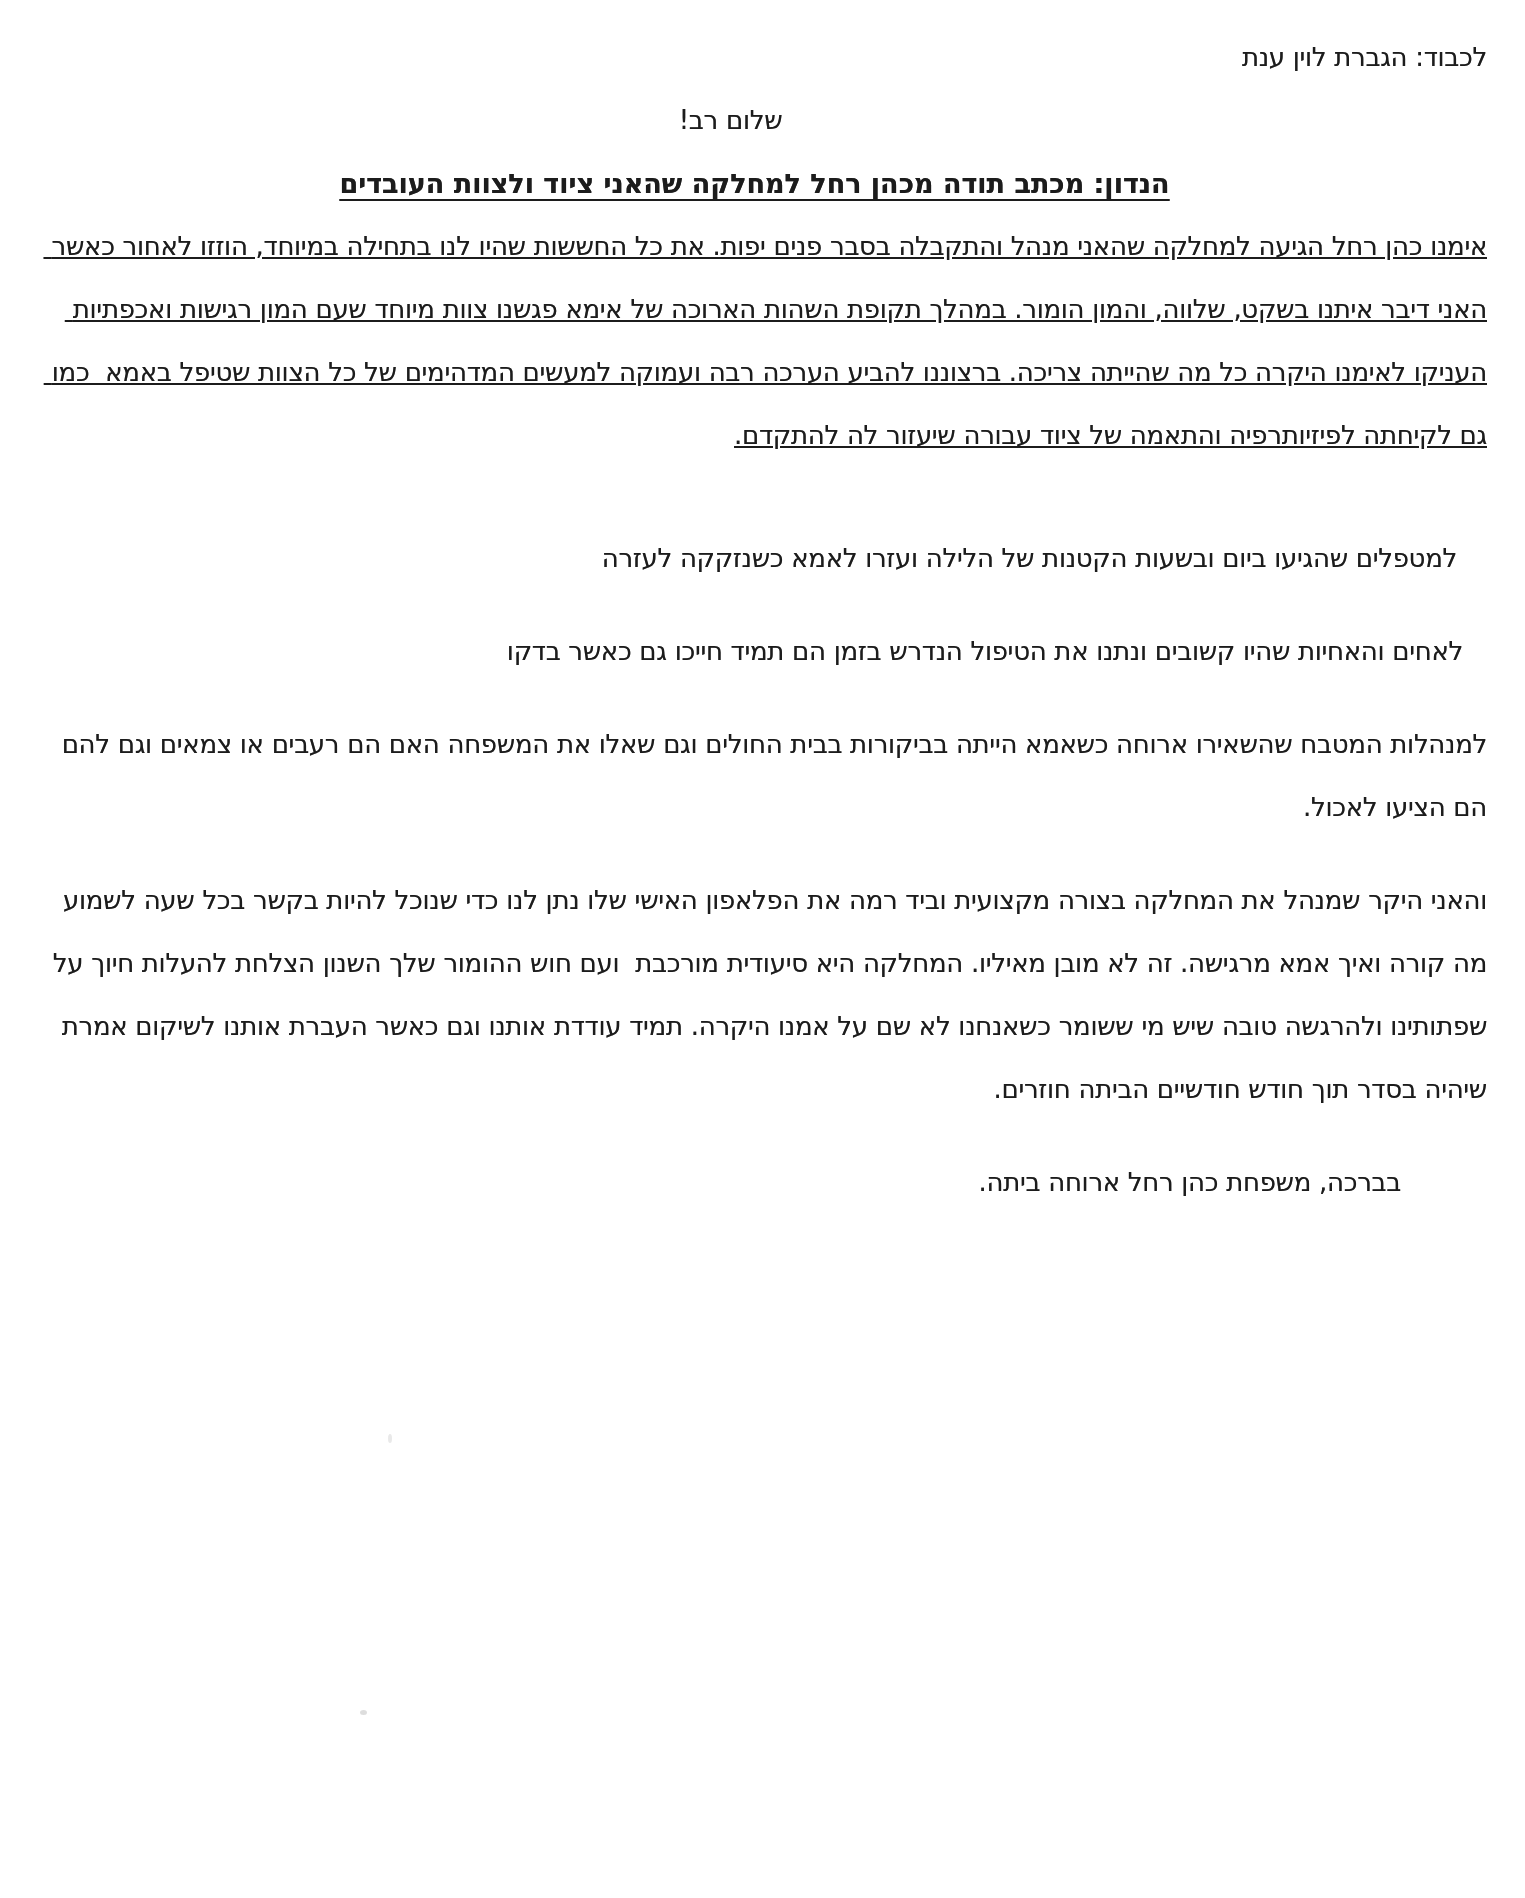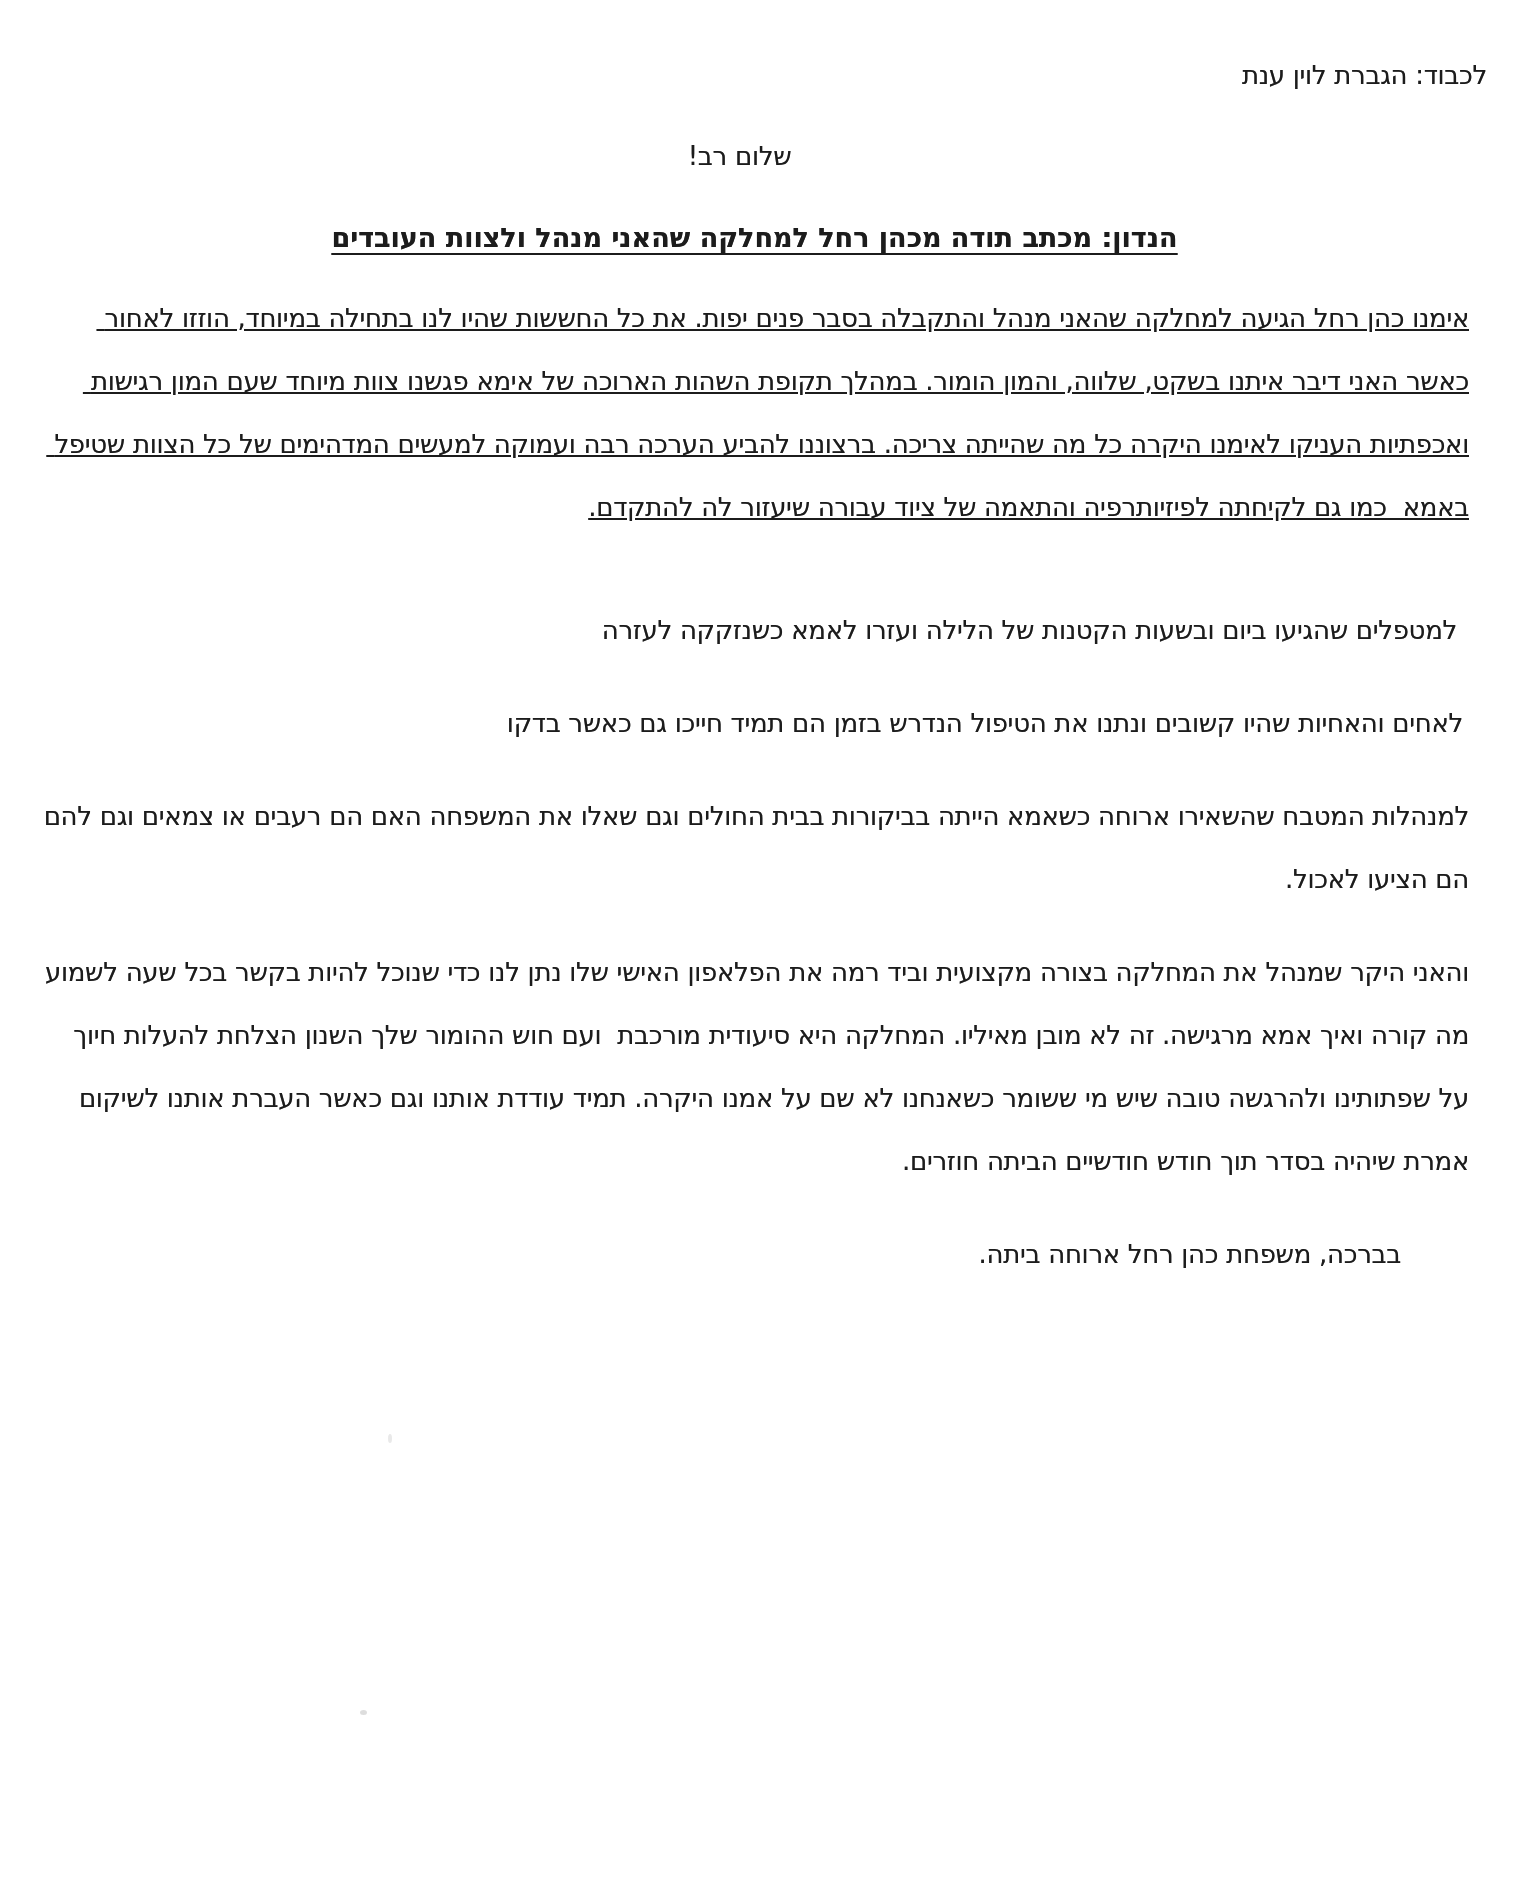--- a/index.html
+++ b/index.html
@@ -25,21 +25,21 @@
     padding: 26px 38px 20px 22px;
     box-sizing: border-box;
     direction: rtl;
   }
   .line, .para {
     font-size: 26px;
     line-height: 63px;
     letter-spacing: -0.3px;
     text-align: right;
     white-space: pre-wrap;
-    margin: 18px;
+    margin: 0;
     text-shadow: 0 0 0.5px rgba(20,20,20,0.55);
   }
   .recipient { margin-right: 0; }
   .greeting  { margin-right: 48px; text-align: center; }
   .subject {
     font-size: 27px;
     line-height: 63px;
     font-weight: bold;
     text-align: center;
     text-decoration: underline;
@@ -67,21 +67,21 @@
 </style>
 </head>
 <body>
 
 <div class="page">
 
   <div class="line recipient">לכבוד: הגברת לוין ענת</div>
 
   <div class="line greeting">שלום רב!</div>
 
-  <div class="subject">הנדון: מכתב תודה מכהן רחל למחלקה שהאני מנהל ולצוות העובדים</div>
+  <div class="subject">הנדון: מכתב תודה מכהן רחל למחלקה שהאני ציוד ולצוות העובדים</div>
 
   <p class="para para-opening">אימנו כהן רחל הגיעה למחלקה שהאני מנהל והתקבלה בסבר פנים יפות. את כל החששות שהיו לנו בתחילה במיוחד, הוזזו לאחור כאשר האני דיבר איתנו בשקט, שלווה, והמון הומור. במהלך תקופת השהות הארוכה של אימא פגשנו צוות מיוחד שעם המון רגישות ואכפתיות העניקו לאימנו היקרה כל מה שהייתה צריכה. ברצוננו להביע הערכה רבה ועמוקה למעשים המדהימים של כל הצוות שטיפל באמא  כמו גם לקיחתה לפיזיותרפיה והתאמה של ציוד עבורה שיעזור לה להתקדם.</p>
 
   <p class="para para-caregivers">למטפלים שהגיעו ביום ובשעות הקטנות של הלילה ועזרו לאמא כשנזקקה לעזרה</p>
 
   <p class="para para-nurses">לאחים והאחיות שהיו קשובים ונתנו את הטיפול הנדרש בזמן הם תמיד חייכו גם כאשר בדקו</p>
 
   <p class="para para-kitchen">למנהלות המטבח שהשאירו ארוחה כשאמא הייתה בביקורות בבית החולים וגם שאלו את המשפחה האם הם רעבים או צמאים וגם להם הם הציעו לאכול.</p>
 
 

